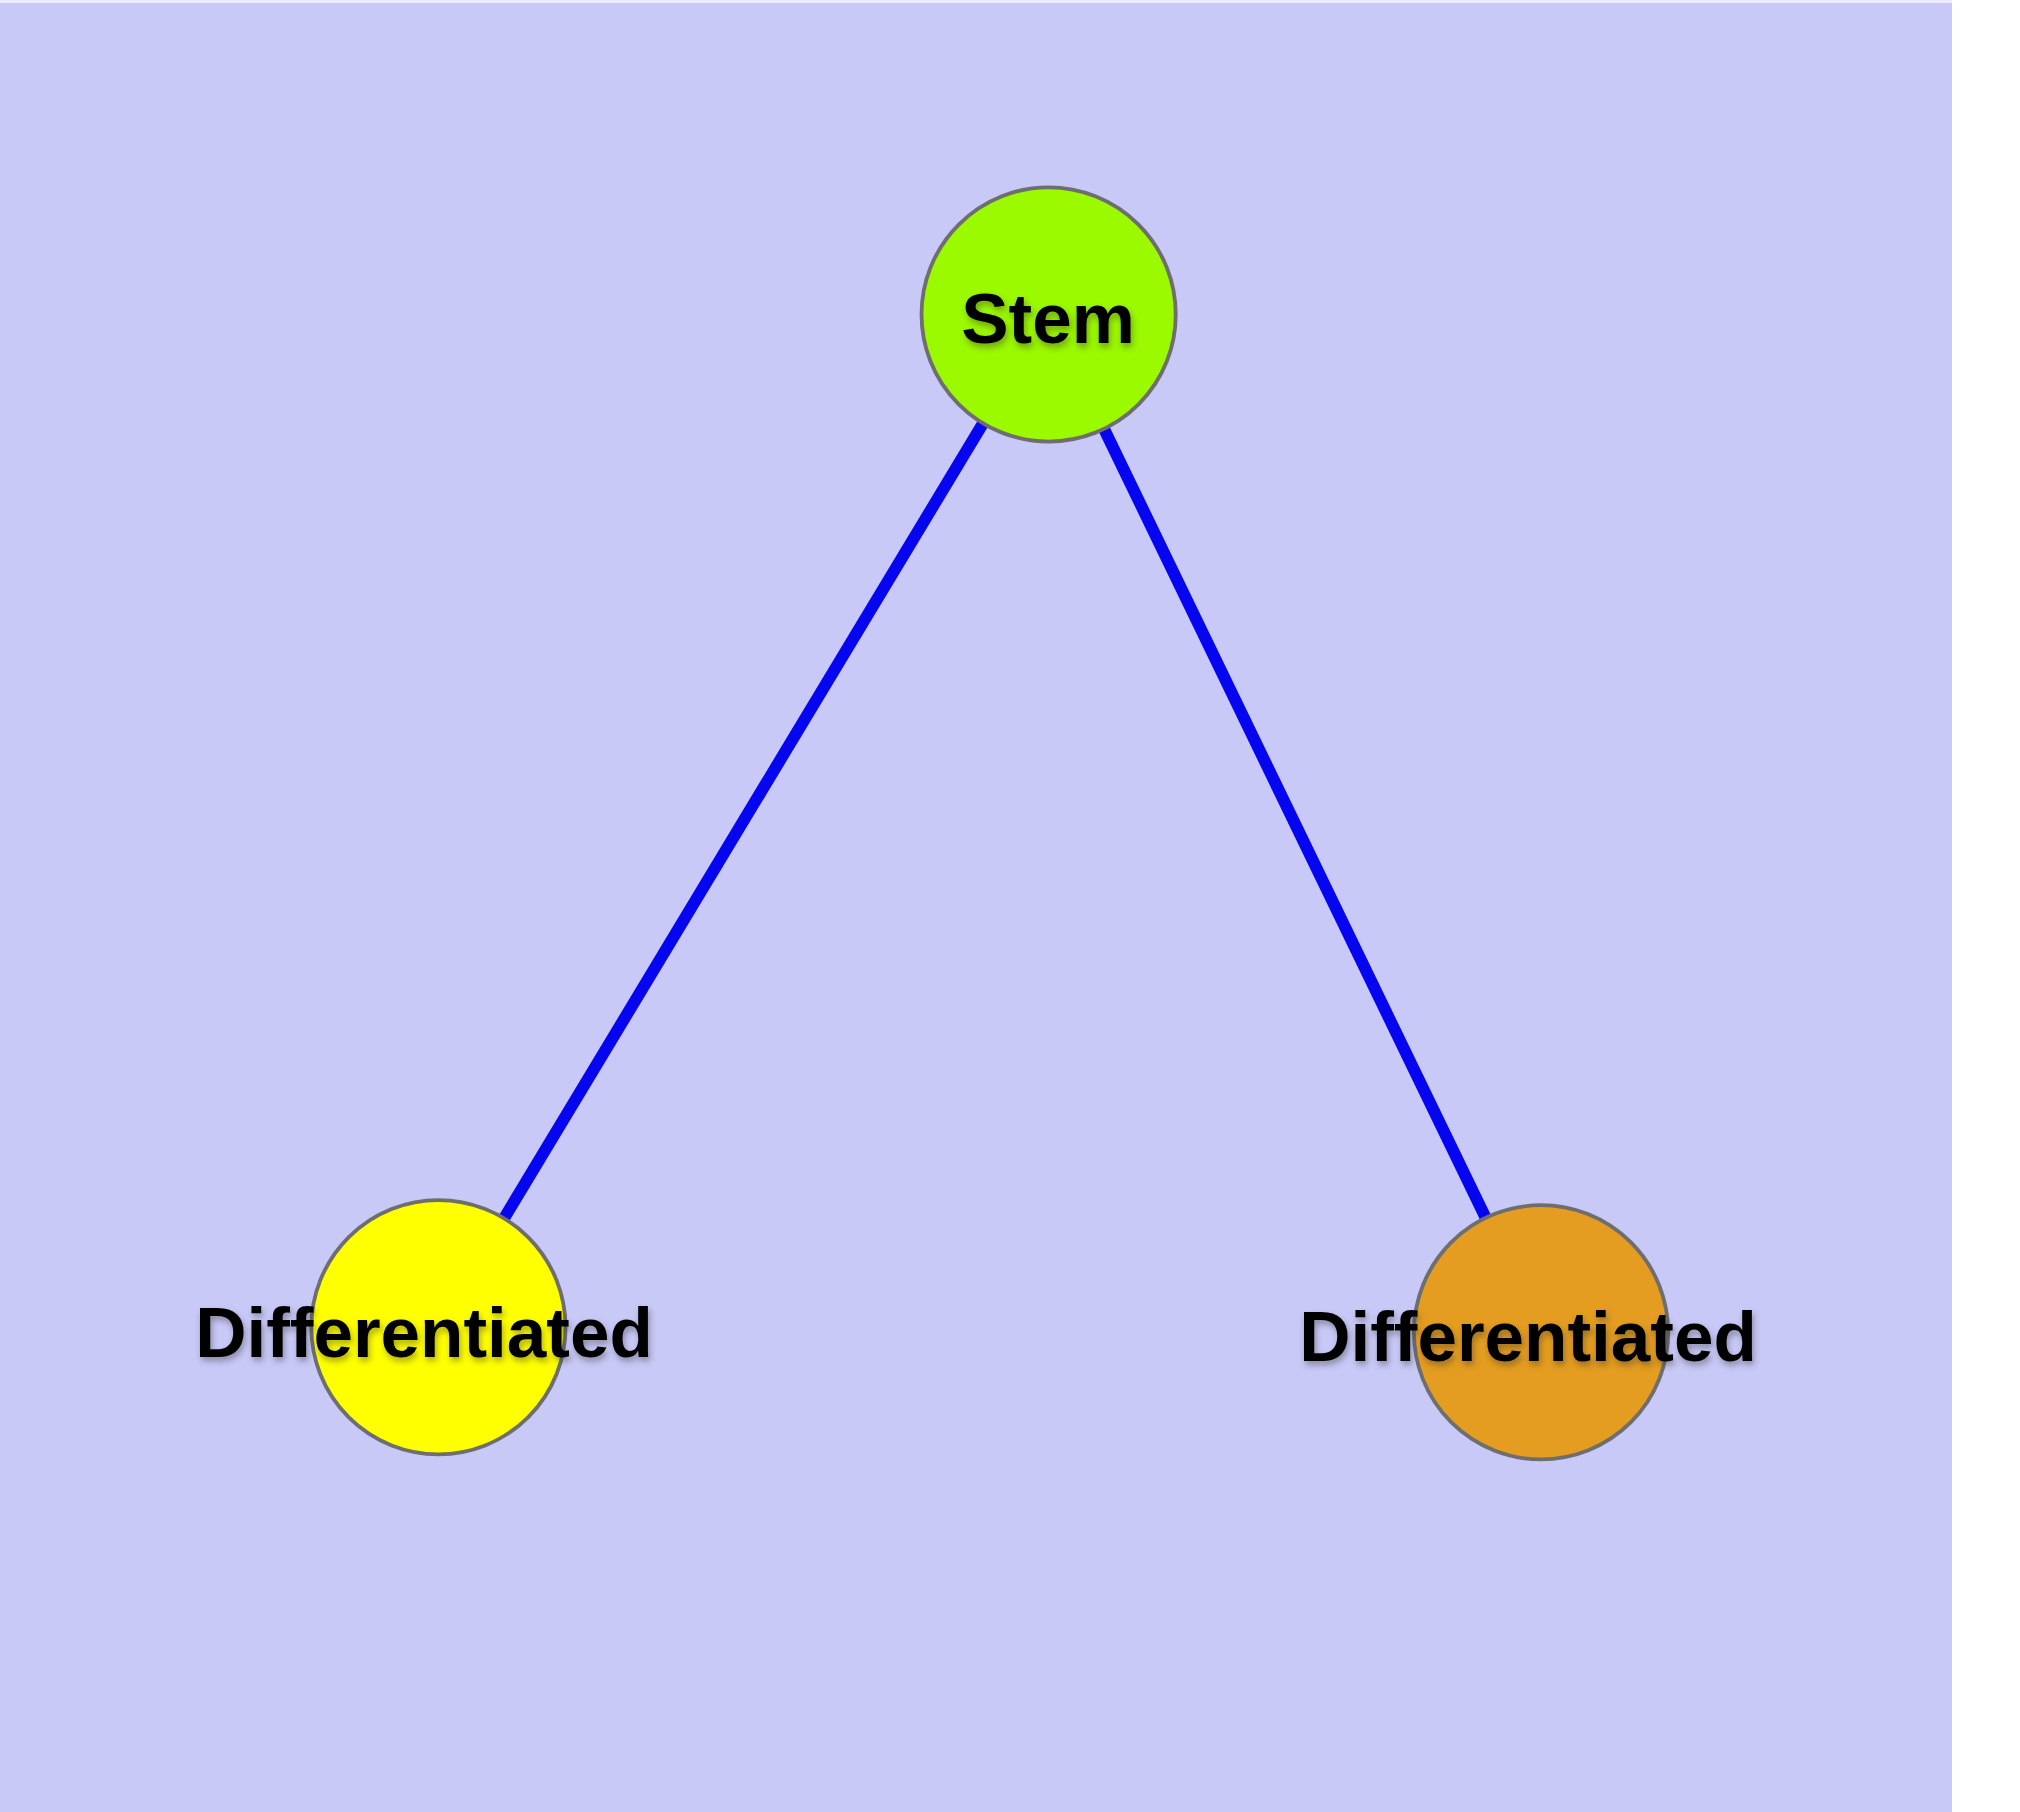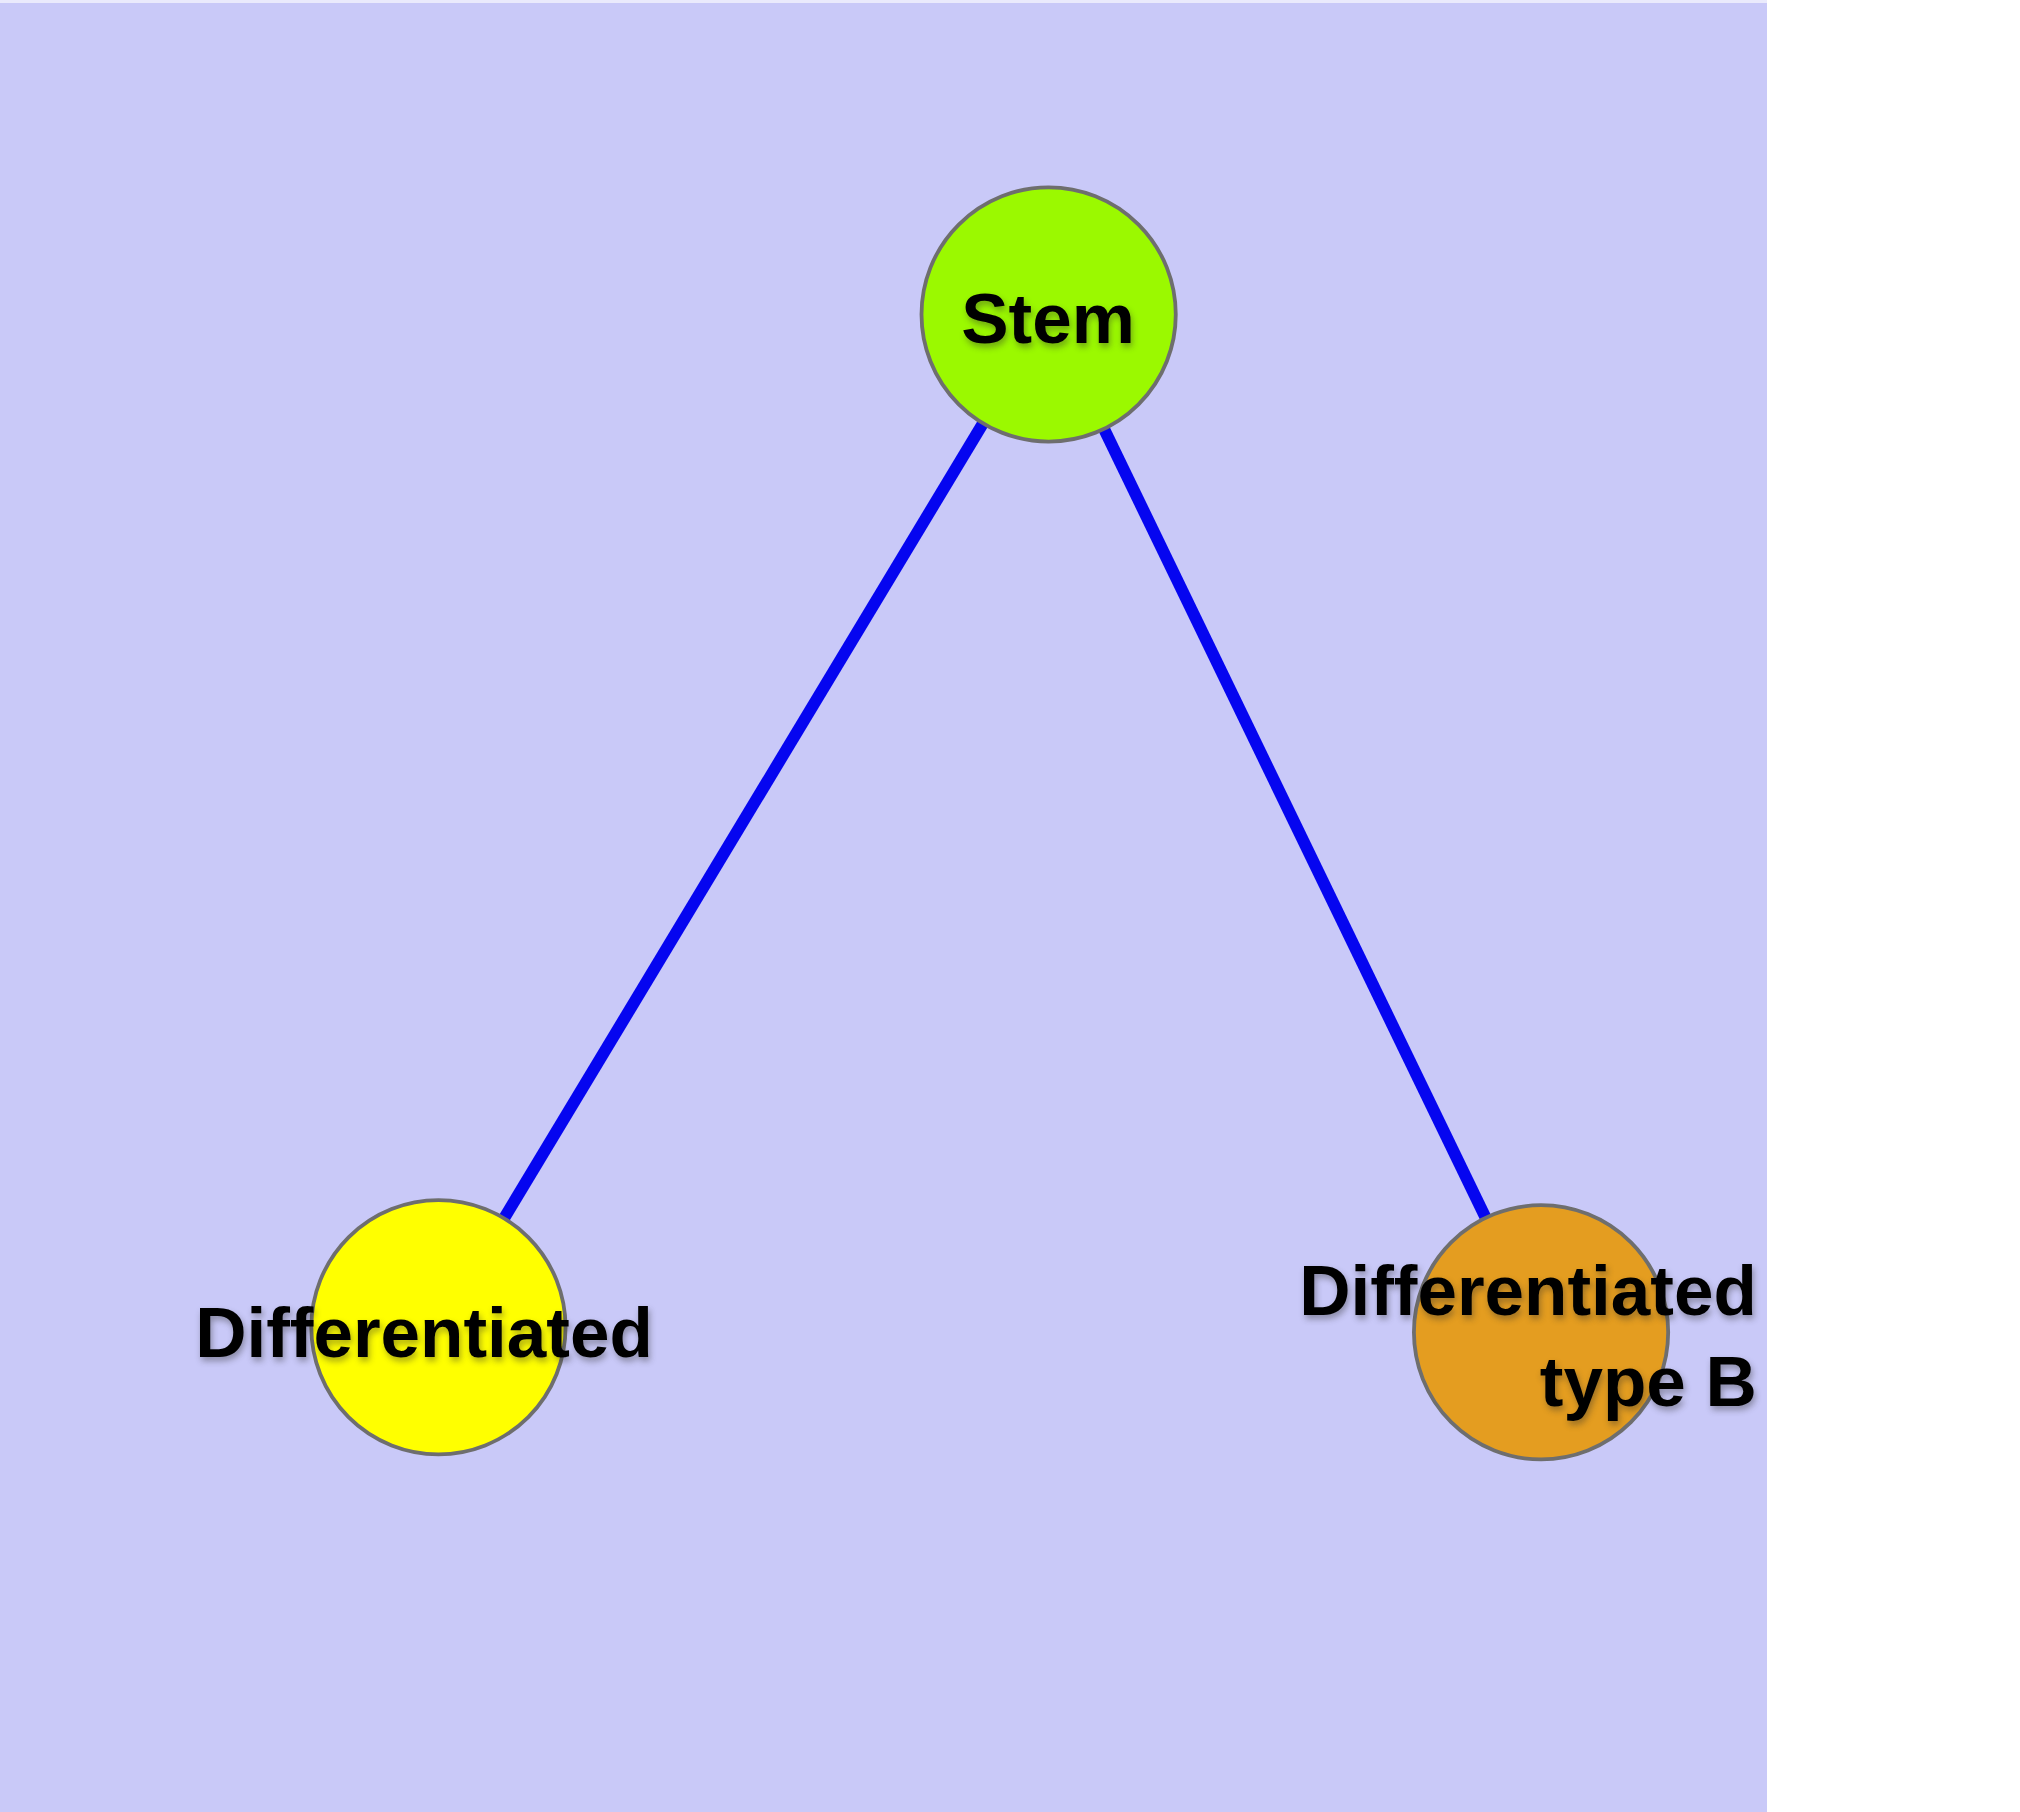--- a/index.html
+++ b/index.html
@@ -5,21 +5,21 @@
   html, body {
     margin: 0;
     padding: 0;
     width: 2021px;
     height: 1812px;
     overflow: hidden;
     font-family: "Liberation Sans", sans-serif;
   }
   #canvas {
     position: relative;
-    width: 1767px;
+    width: 1952px;
     height: 1812px;
     background: #C9C9F8;
   }
   #top-highlight {
     position: absolute;
     top: 0; left: 0;
     width: 100%; height: 3.4px;
     background: #EAEAFC;
   }
   svg.graph-svg {
@@ -64,17 +64,16 @@
   </svg>
 
   <div class="node-label" id="label-stem">Stem</div>
 
   <div class="node-label" id="label-type-a">
     <span>Differentiated</span>
   </div>
 
   <div class="node-label" id="label-type-b">
     <span>Differentiated</span>
-    <span>type B</span>
   </div>
 
 </div>
 
 
 </body></html>

